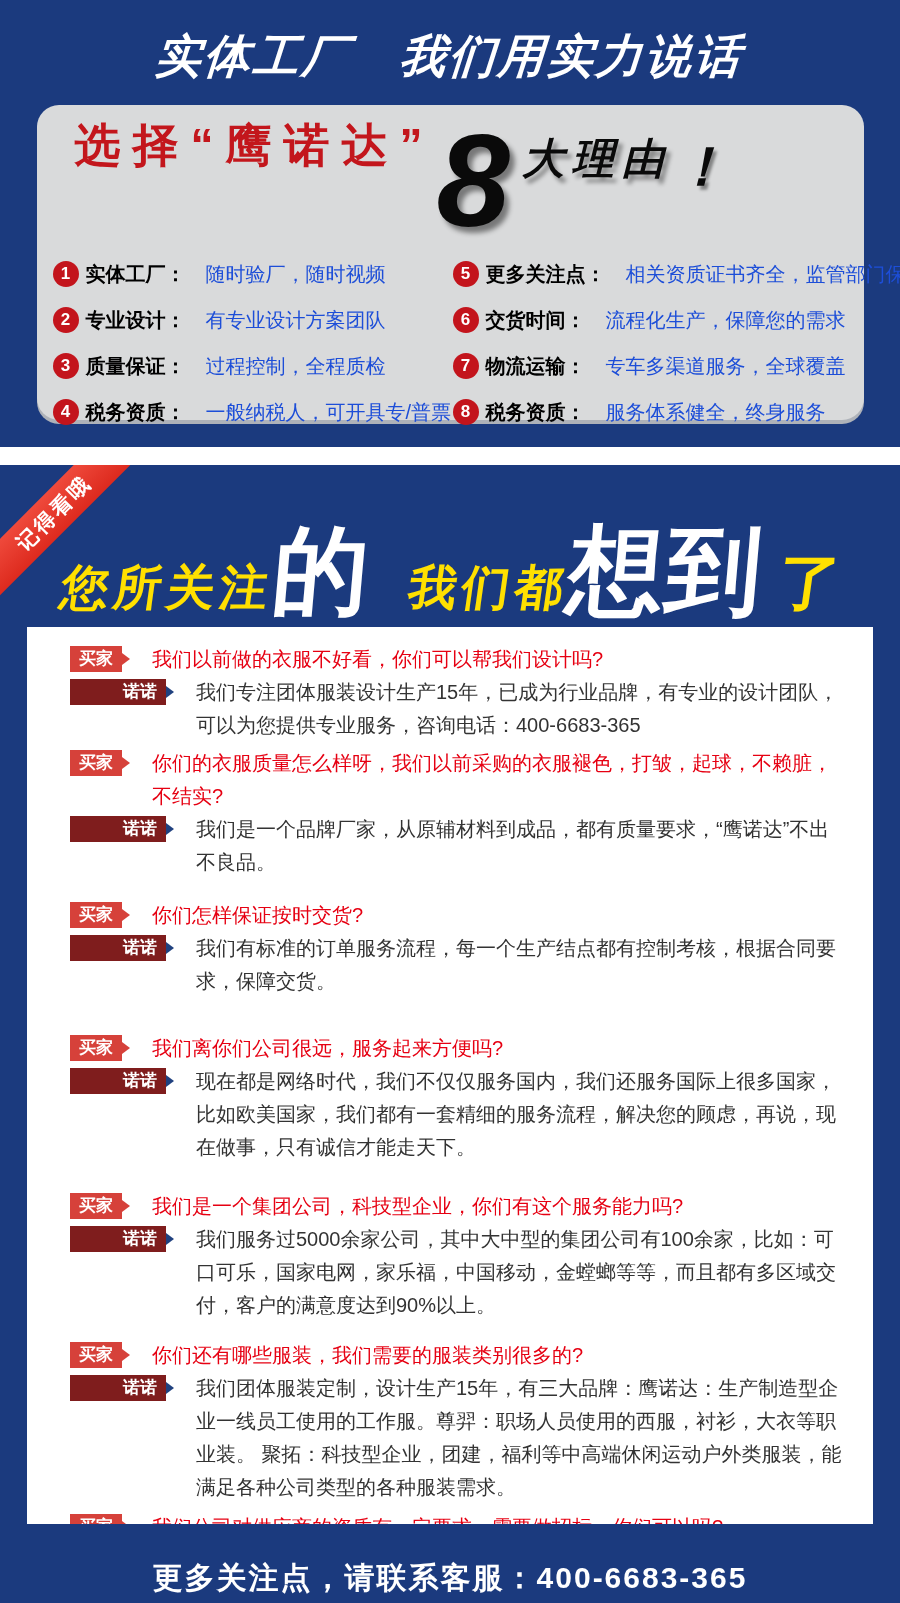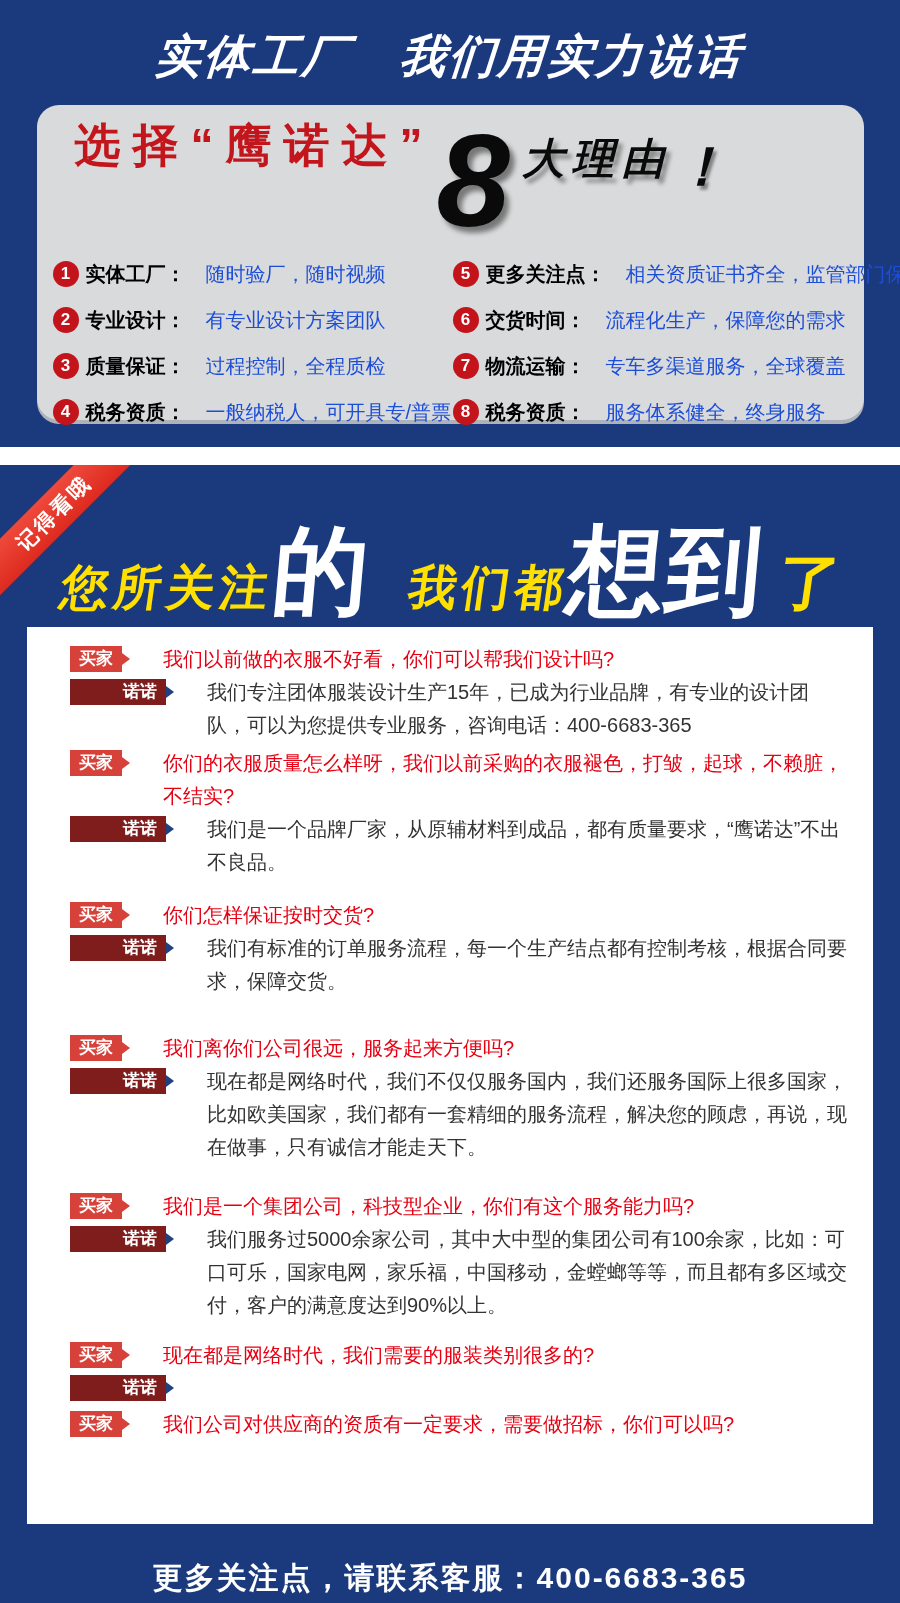--- a/index.html
+++ b/index.html
@@ -74,21 +74,21 @@
   .y-sm{font-size:48px;color:#ffe000;font-weight:bold;transform:skewX(-8deg);letter-spacing:5px;line-height:0.95;}
   .w-big{font-size:96px;color:#ffffff;font-weight:bold;transform:skewX(-5deg);line-height:0.82;letter-spacing:2px;}
   .y-md{font-size:62px;color:#ffe000;font-weight:bold;transform:skewX(-8deg);line-height:0.9;margin-left:14px;}
   .gap-left{margin-left:38px;}
   
   .qa-card{
     margin:0 27px;background:#ffffff;
     padding:16px 24px 0 43px;height:897px;
     box-sizing:border-box;overflow:hidden;
   }
-  .qa-row{display:flex;align-items:flex-start;line-height:33px;font-size:20px;gap:11px;}
+  .qa-row{display:flex;align-items:flex-start;line-height:33px;font-size:20px;}
   .qa-tag{
     flex:none;width:52px;height:26px;line-height:26px;text-align:center;
     color:#fff;font-weight:bold;font-size:17px;position:relative;
     margin-top:3px;margin-right:30px;
   }
   .qa-tag.red{background:#d6413a;}
   .qa-tag.blue{background:#7f1d1d;padding-left:44px;}
   .qa-tag::after{
     content:"";position:absolute;left:100%;top:50%;margin-top:-6px;
     border:6px solid transparent;border-left-width:8px;
@@ -228,24 +228,25 @@
       </div>
       <div class="qa-row qa-a">
         <span class="qa-tag blue">诺诺</span>
         <span class="qa-text">我们服务过5000余家公司，其中大中型的集团公司有100余家，比如：可口可乐，国家电网，家乐福，中国移动，金螳螂等等，而且都有多区域交付，客户的满意度达到90%以上。</span>
       </div>
     </div>
 
     <div style="margin-top:17px;">
       <div class="qa-row qa-q">
         <span class="qa-tag red">买家</span>
-        <span class="qa-text">现在都是网络时代，我们需要的服装类别很多的?</span>
-      </div>
-      <div class="qa-row qa-a">
-        <span class="qa-tag blue">诺诺</span>
+        <span class="qa-text">你们还有哪些服装，我们需要的服装类别很多的?</span>
+      </div>
+      <div class="qa-row qa-a">
+        <span class="qa-tag blue">诺诺</span>
+        <span class="qa-text">我们团体服装定制，设计生产15年，有三大品牌：鹰诺达：生产制造型企业一线员工使用的工作服。尊羿：职场人员使用的西服，衬衫，大衣等职业装。 聚拓：科技型企业，团建，福利等中高端休闲运动户外类服装，能满足各种公司类型的各种服装需求。</span>
       </div>
     </div>
 
     <div style="margin-top:7px;">
       <div class="qa-row qa-q">
         <span class="qa-tag red">买家</span>
         <span class="qa-text">我们公司对供应商的资质有一定要求，需要做招标，你们可以吗?</span>
       </div>
 
     </div>

